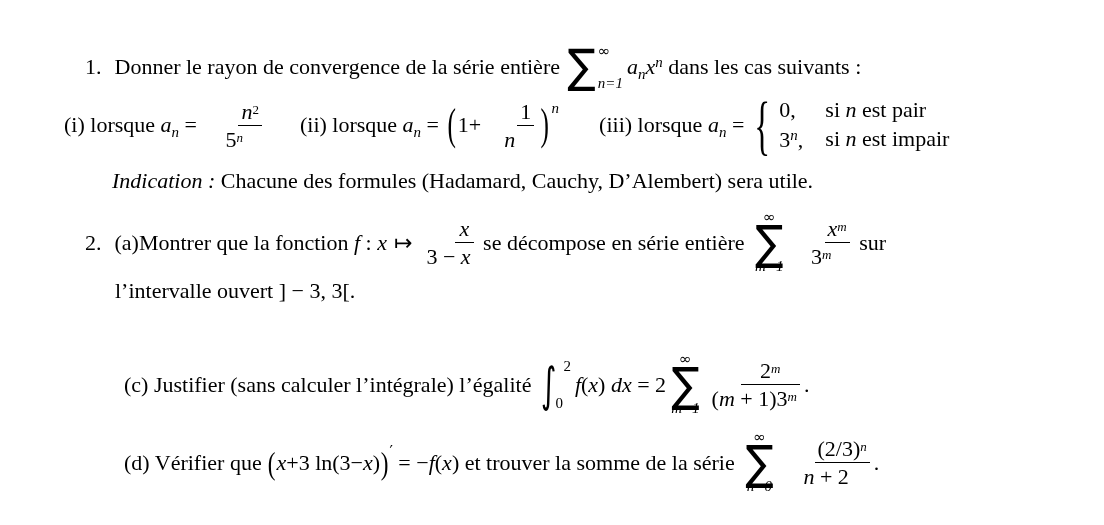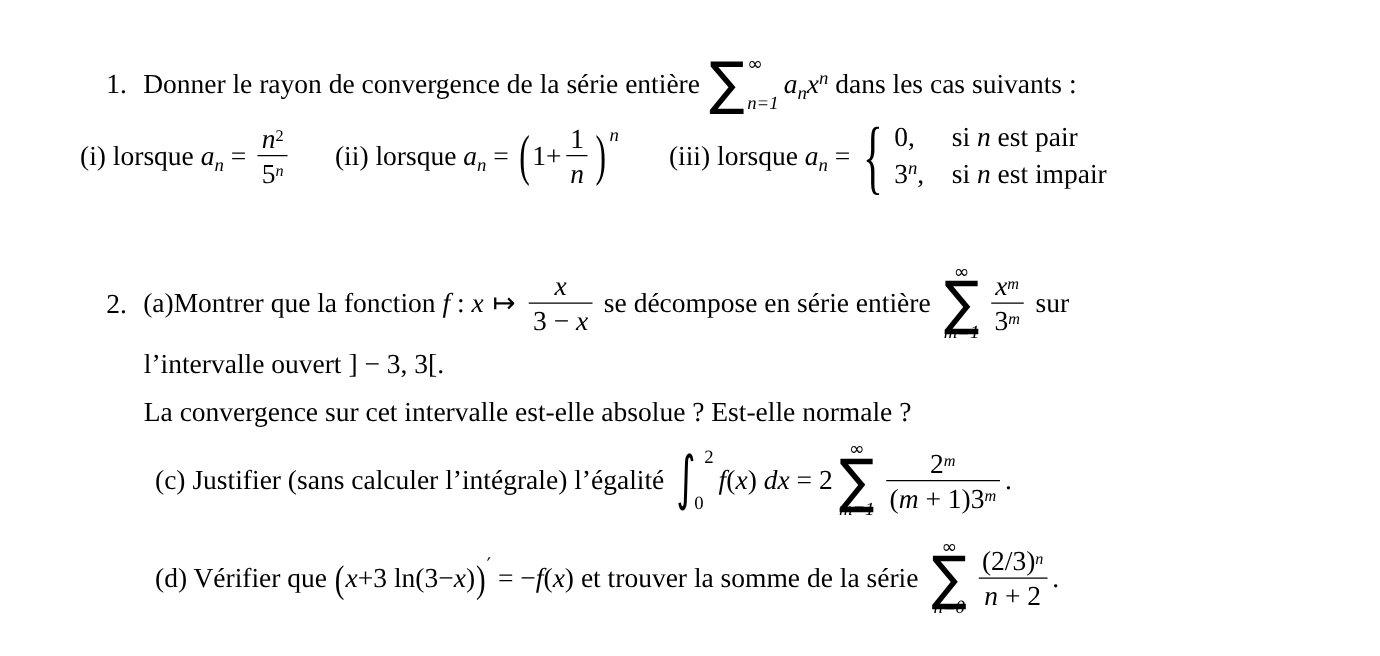--- a/index.html
+++ b/index.html
@@ -13,21 +13,21 @@
   .it { font-style: italic; }
   .mi { font-style: italic; }
   .glyph { font-family: "DejaVu Sans", sans-serif; }
   .numlab { display: inline-block; margin-right: 13px; }
   .sup { font-size: 15px; vertical-align: 7px; }
   .sub { font-size: 15px; vertical-align: -5px; }
   .prime { font-size: 15px; vertical-align: 13px; }
   .expHigh { font-size: 15px; vertical-align: 19px; }
   
   .frac { display: inline-block; vertical-align: middle; text-align: center; line-height: 1.05; margin: 0 4px; position: relative; top: -2px; }
-  .frac .fnum { display: block; padding: 0 3px 2px; border-bottom: 1.4px solid #000; white-space: pre; }
+  .frac .fnum { display: block; padding: 0 3px 2px; border-bottom: 1.4px solid #000; white-space: pre; margin-left: 32px; }
   .frac .fden { display: block; padding: 2px 3px 0; white-space: pre; }
   .fs { font-size: 13px; vertical-align: 5px; }
   
   .bigop { display: inline-flex; flex-direction: column; align-items: center; vertical-align: middle; line-height: 1; margin: 0 5px; position: relative; top: -2px; }
   .bigop .lim { font-size: 15px; line-height: 1.05; }
   .bigop .op { font-size: 42px; line-height: 0.8; display: inline-block; transform: scaleY(1.12); }
   
   .sideop { display: inline-flex; align-items: center; vertical-align: middle; margin: 0 4px 0 2px; position: relative; top: -2px; }
   .sideop .op { font-size: 42px; line-height: 0.9; display: inline-block; transform: scaleY(1.1); }
   .sideop .slims { display: inline-flex; flex-direction: column; justify-content: space-between; height: 50px; font-size: 15px; margin-left: 2px; }
@@ -49,24 +49,24 @@
 </head>
 <body>
 
 <div class="page">
 
 
   <div class="line" style="top:44px;left:85px"><span class="numlab">1.</span><span>Donner le rayon de convergence de la série entière </span><span class="sideop"><span class="op glyph">∑</span><span class="slims"><span class="glyph">∞</span><span class="mi">n=1</span></span></span><span class="mi">a</span><span class="sub mi">n</span><span class="mi">x</span><span class="sup mi">n</span><span> dans les cas suivants :</span></div>
 
   <div class="line" style="top:99px;left:64px"><span>(i) lorsque </span><span class="mi">a</span><span class="sub mi">n</span><span> = </span><span class="frac"><span class="fnum"><span class="mi">n</span><span class="fs">2</span></span><span class="fden"><span>5</span><span class="fs mi">n</span></span></span><span class="gapA"></span><span>(ii) lorsque </span><span class="mi">a</span><span class="sub mi">n</span><span> = </span><span class="bigp">(</span><span>1+</span><span class="frac"><span class="fnum">1</span><span class="fden mi">n</span></span><span class="bigp">)</span><span class="expHigh mi">n</span><span class="gapB"></span><span>(iii) lorsque </span><span class="mi">a</span><span class="sub mi">n</span><span> = </span><span class="brace">{</span><span class="cases"><span>0,</span><span><span>si </span><span class="mi">n</span><span> est pair</span></span><span><span>3</span><span class="sup mi">n</span><span>,</span></span><span><span>si </span><span class="mi">n</span><span> est impair</span></span></span></div>
 
+  <div class="line" style="top:168px;left:112px"><span class="it">Indication :</span><span> Chacune des formules (Hadamard, Cauchy, D’Alembert) sera utile.</span></div>
 
   <div class="line" style="top:212px;left:85px"><span class="numlab">2.</span><span>(a)Montrer que la fonction </span><span class="mi">f</span><span> : </span><span class="mi">x</span><span class="glyph"> ↦ </span><span class="frac"><span class="fnum mi">x</span><span class="fden"><span>3 − </span><span class="mi">x</span></span></span><span> se décompose en série entière </span><span class="bigop"><span class="lim glyph">∞</span><span class="op glyph">∑</span><span class="lim mi">m=1</span></span><span class="frac"><span class="fnum"><span class="mi">x</span><span class="fs mi">m</span></span><span class="fden"><span>3</span><span class="fs mi">m</span></span></span><span> sur</span></div>
 
   <div class="line" style="top:278px;left:115px"><span>l’intervalle ouvert ] − 3, 3[.</span></div>
 
-  <div class="line" style="top:317px;left:115px"><span>La convergence sur cet intervalle est-elle absolue ? Est-elle normale ?</span></div>
 
   <div class="line" style="top:354px;left:124px"><span>(c) Justifier (sans calculer l’intégrale) l’égalité </span><span class="intwrap"><span class="iop glyph">∫</span><span class="ilims"><span class="top">2</span><span class="bot">0</span></span></span><span class="mi">f</span><span>(</span><span class="mi">x</span><span>) </span><span class="mi">dx</span><span> = 2</span><span class="bigop"><span class="lim glyph">∞</span><span class="op glyph">∑</span><span class="lim mi">m=1</span></span><span class="frac"><span class="fnum"><span>2</span><span class="fs mi">m</span></span><span class="fden"><span>(</span><span class="mi">m</span><span> + 1)3</span><span class="fs mi">m</span></span></span><span>.</span></div>
 
   <div class="line" style="top:432px;left:124px"><span>(d) Vérifier que </span><span class="medp">(</span><span class="mi">x</span><span>+3 ln(3−</span><span class="mi">x</span><span>)</span><span class="medp">)</span><span class="prime glyph">′</span><span> = −</span><span class="mi">f</span><span>(</span><span class="mi">x</span><span>)</span><span> et trouver la somme de la série </span><span class="bigop"><span class="lim glyph">∞</span><span class="op glyph">∑</span><span class="lim mi">n=0</span></span><span class="frac"><span class="fnum"><span>(2/3)</span><span class="fs mi">n</span></span><span class="fden"><span class="mi">n</span><span> + 2</span></span></span><span>.</span></div>
 
 </div>
 
 </body></html>

